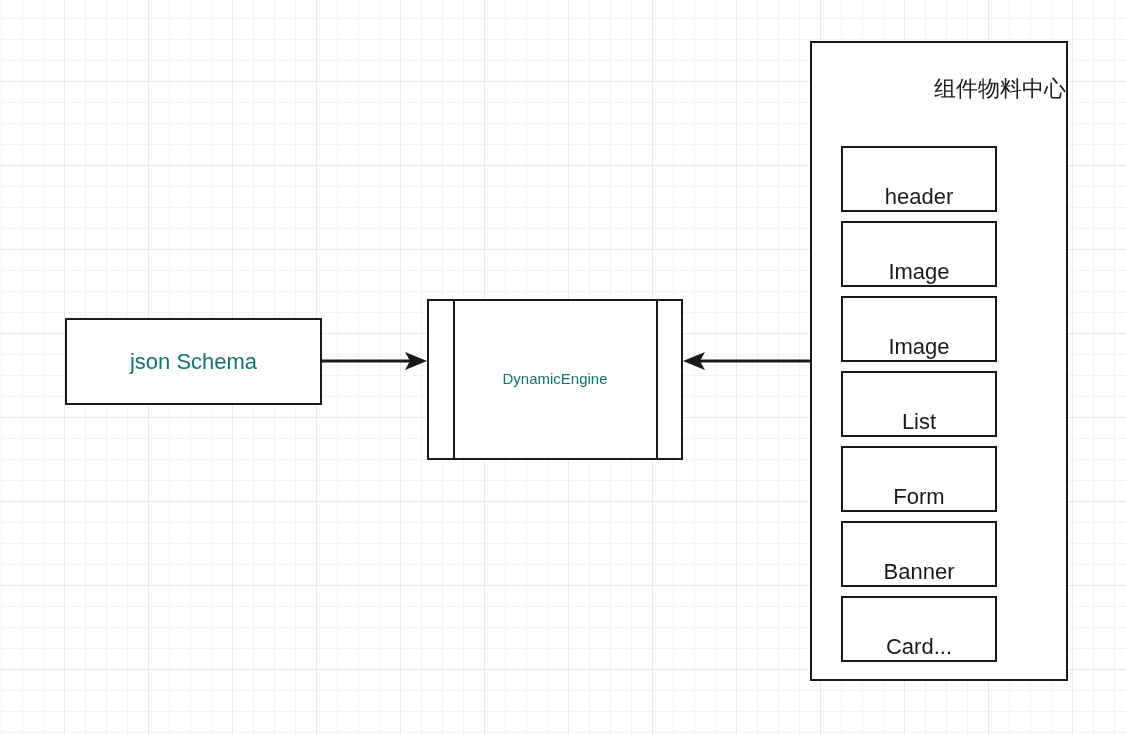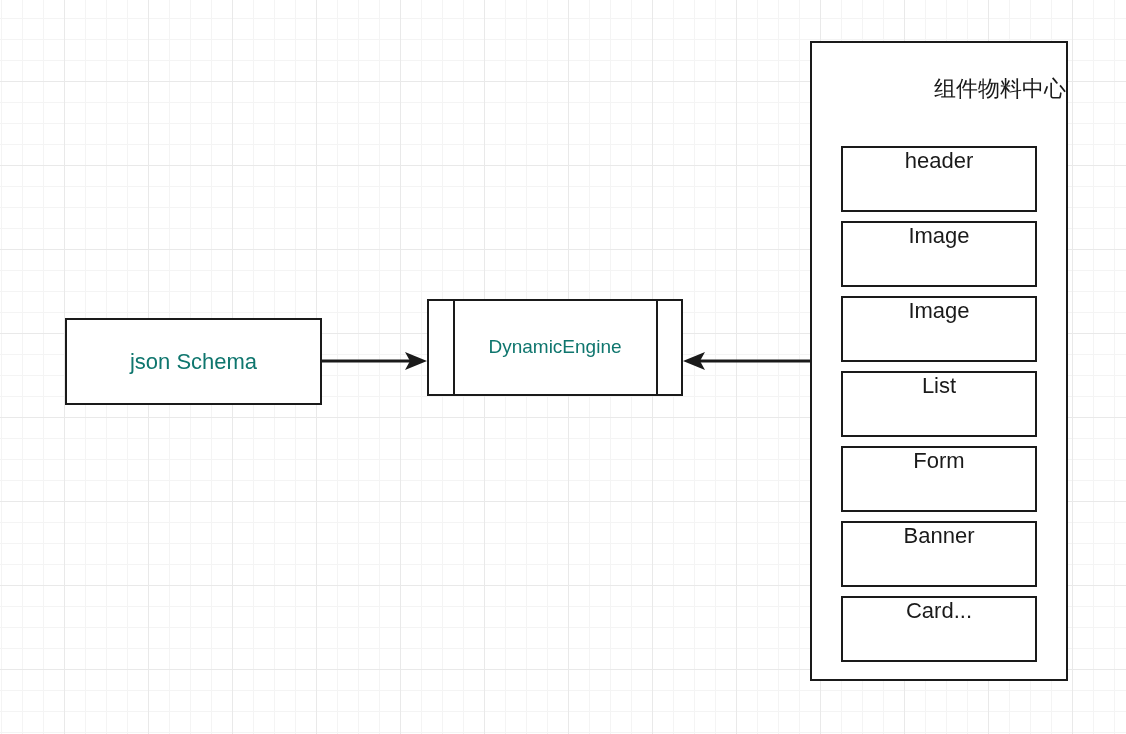--- a/index.html
+++ b/index.html
@@ -62,22 +62,22 @@
     width: 257px;
     height: 87px;
     font-size: 22px;
   }
 
   
   #dynamic-engine {
     left: 427px;
     top: 299px;
     width: 256px;
-    height: 97px;
-    font-size: 19px;
+    height: 161px;
+    font-size: 15px;
   }
   #dynamic-engine .bar-left,
   #dynamic-engine .bar-right {
     position: absolute;
     top: 0;
     bottom: 0;
     width: 2px;
     background: #1a1a1a;
   }
   #dynamic-engine .bar-left { left: 24px; }
@@ -110,27 +110,27 @@
     font-family: "DejaVu Sans", "Liberation Sans", sans-serif;
   }
   #material-center .item-list {
     position: absolute;
     left: 29px;
     top: 103px;
     width: 196px;
   }
   #material-center .item {
     box-sizing: border-box;
-    width: 196px;
+    width: 156px;
     height: 66px;
     background: #ffffff;
     border: 2px solid #1a1a1a;
     margin-bottom: 9px;
     display: flex;
-    align-items: flex-start;
+    align-items: flex-end;
     justify-content: center;
     font-size: 22px;
     color: #1a1a1a;
   }
   #material-center .item:last-child {
     margin-bottom: 9px;
   }
 </style>
 </head>
 <body>

